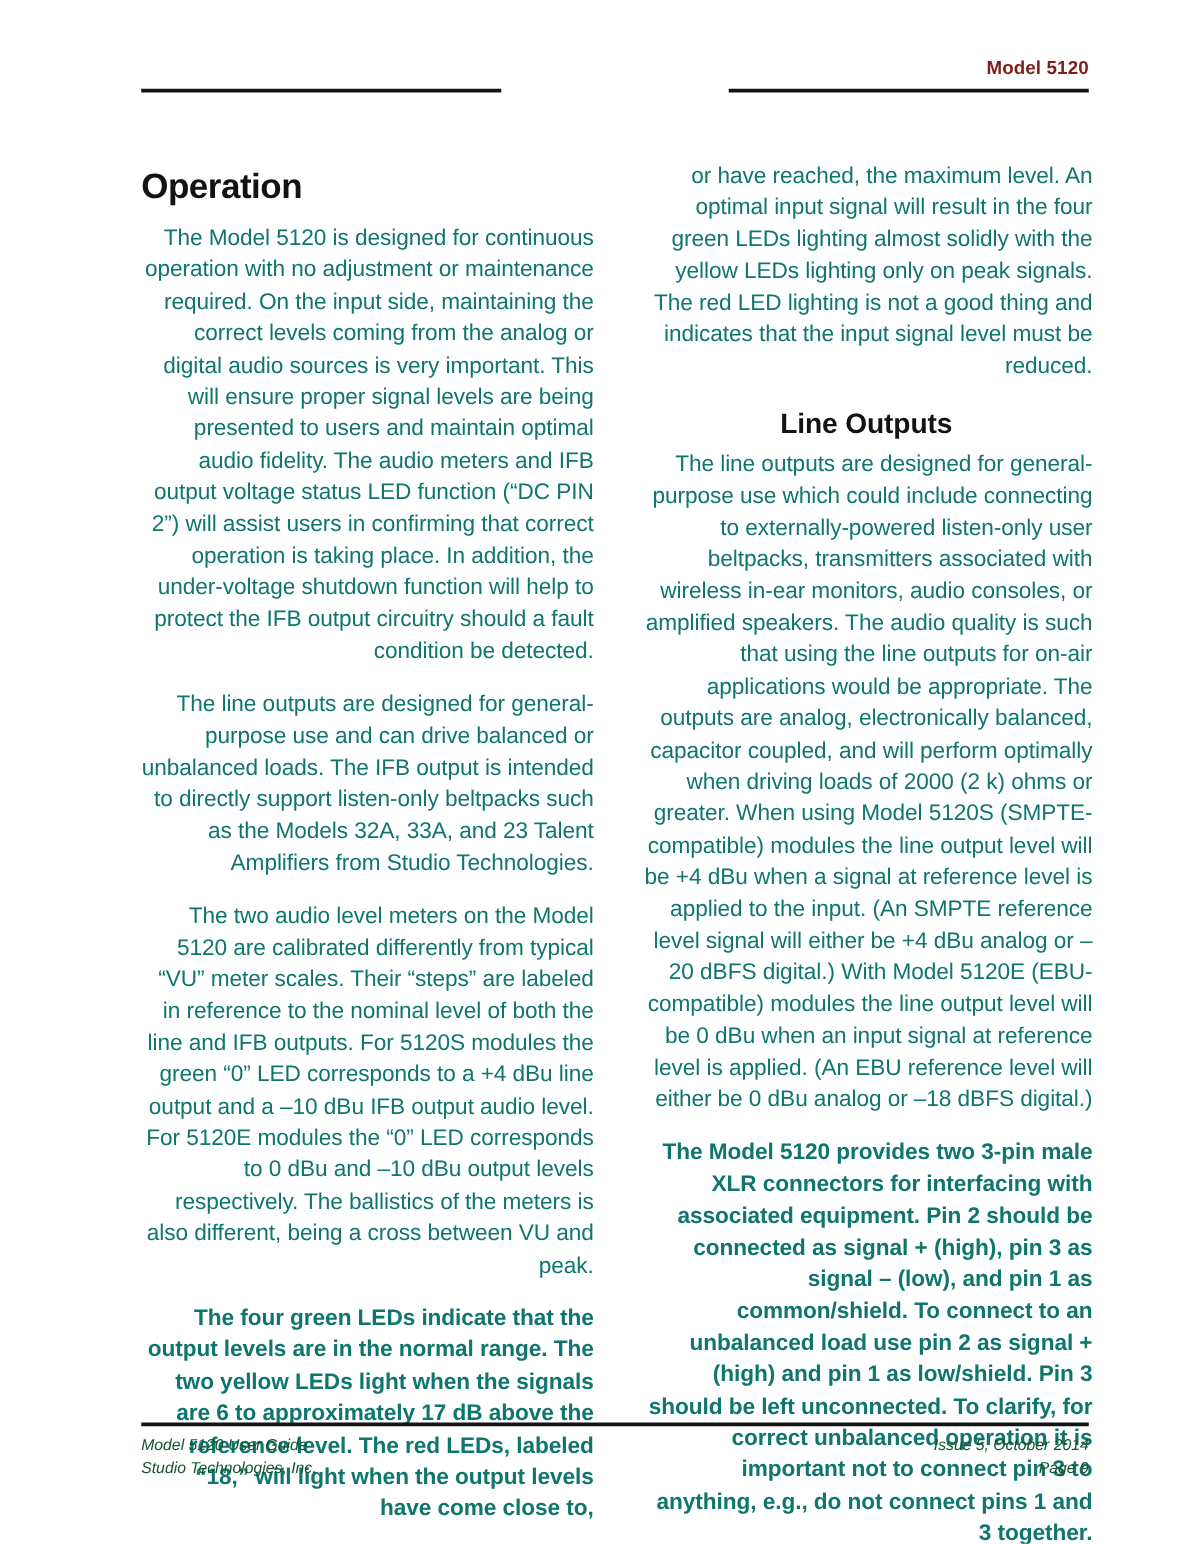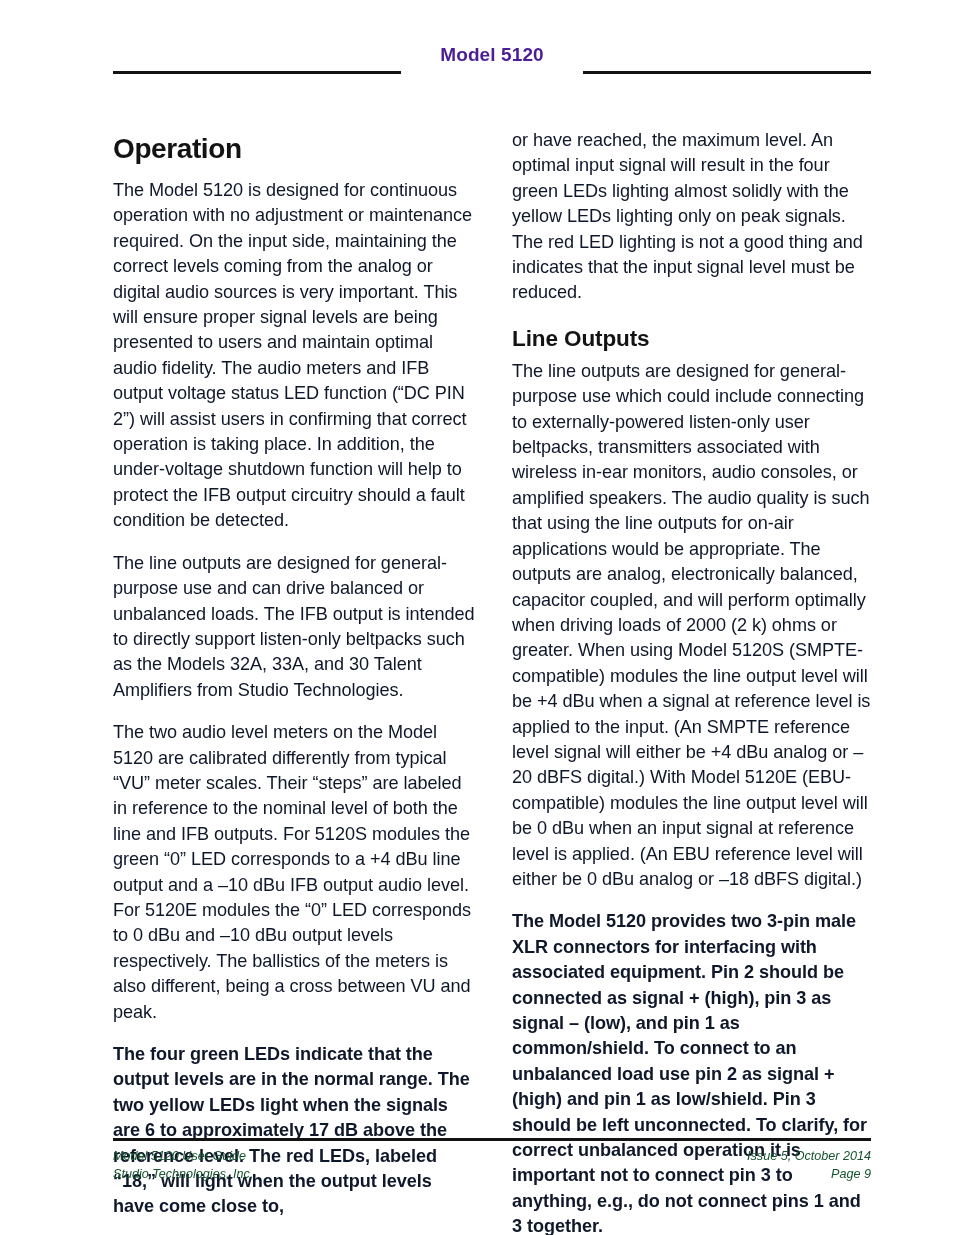--- a/index.html
+++ b/index.html
@@ -27,26 +27,26 @@
     left: 113px;
     top: 46px;
     width: 758px;
     height: 36px;
   }
   .runhead-title {
     position: absolute;
     left: 0;
     top: 0;
     width: 758px;
-    text-align: center;
-    font-size: 19px;
+    text-align: right;
+    font-size: 15px;
     font-weight: bold;
     line-height: 17px;
     letter-spacing: 0.1px;
-    color: #4c1d95;
+    color: #7f1d1d;
   }
   .runhead-rule-left,
   .runhead-rule-right {
     position: absolute;
     top: 25px;
     height: 2.5px;
     background: #131313;
   }
   .runhead-rule-left  { left: 0;    width: 288px; }
   .runhead-rule-right { right: 0;   width: 288px; }
@@ -68,28 +68,29 @@
     letter-spacing: -0.4px;
     color: #131313;
   }
   h2.sec-title {
     font-size: 22.5px;
     font-weight: bold;
     line-height: 26px;
     margin: 20px 0 7px 0;
     letter-spacing: -0.1px;
     color: #131313;
+    text-align: center;
   }
 
   p.body {
     font-size: 18.1px;
     line-height: 25.4px;
     margin: 0 0 17px 0;
-    text-align: left;
-    color: #0f172a;
+    text-align: right;
+    color: #0f766e;
     letter-spacing: -0.05px;
   }
   p.body:last-child { margin-bottom: 0; font-weight: bold; }
 
   
   .footer-rule {
     position: absolute;
     left: 113px;
     top: 1138px;
     width: 758px;
@@ -123,21 +124,21 @@
     <div class="runhead-rule-left"></div>
     <div class="runhead-rule-right"></div>
     <div class="runhead-title">
       <div>Model 5120</div>
     </div>
   </div>
 
   <div class="col col-left">
     <h1 class="doc-title">Operation</h1>
     <p class="body">The Model 5120 is designed for continuous operation with no adjustment or maintenance required. On the input side, maintaining the correct levels coming from the analog or digital audio sources is very important. This will ensure proper signal levels are being presented to users and maintain optimal audio fidelity. The audio meters and IFB output voltage status LED function (“DC PIN 2”) will assist users in confirming that correct operation is taking place. In addition, the under-voltage shutdown function will help to protect the IFB output circuitry should a fault condition be detected.</p>
-    <p class="body">The line outputs are designed for general-purpose use and can drive balanced or unbalanced loads. The IFB output is intended to directly support listen-only beltpacks such as the Models 32A, 33A, and 30 Talent Amplifiers from Studio Technologies.</p>
+    <p class="body">The line outputs are designed for general-purpose use and can drive balanced or unbalanced loads. The IFB output is intended to directly support listen-only beltpacks such as the Models 32A, 33A, and 23 Talent Amplifiers from Studio Technologies.</p>
     <p class="body">The two audio level meters on the Model 5120 are calibrated differently from typical “VU” meter scales. Their “steps” are labeled in reference to the nominal level of both the line and IFB outputs. For 5120S modules the green “0” LED corresponds to a +4 dBu line output and a –10 dBu IFB output audio level. For 5120E modules the “0” LED corresponds to 0 dBu and –10 dBu output levels respectively. The ballistics of the meters is also different, being a cross between VU and peak.</p>
     <p class="body">The four green LEDs indicate that the output levels are in the normal range. The two yellow LEDs light when the signals are 6 to approximately 17 dB above the reference level. The red LEDs, labeled “18,” will light when the output levels have come close to,</p>
   </div>
 
   <div class="col col-right">
     <p class="body">or have reached, the maximum level. An optimal input signal will result in the four green LEDs lighting almost solidly with the yellow LEDs lighting only on peak signals. The red LED lighting is not a good thing and indicates that the input signal level must be reduced.</p>
     <h2 class="sec-title">Line Outputs</h2>
     <p class="body">The line outputs are designed for general-purpose use which could include connecting to externally-powered listen-only user beltpacks, transmitters associated with wireless in-ear monitors, audio consoles, or amplified speakers. The audio quality is such that using the line outputs for on-air applications would be appropriate. The outputs are analog, electronically balanced, capacitor coupled, and will perform optimally when driving loads of 2000 (2 k) ohms or greater. When using Model 5120S (SMPTE-compatible) modules the line output level will be +4 dBu when a signal at reference level is applied to the input. (An SMPTE reference level signal will either be +4 dBu analog or –20 dBFS digital.) With Model 5120E (EBU-compatible) modules the line output level will be 0 dBu when an input signal at reference level is applied. (An EBU reference level will either be 0 dBu analog or –18 dBFS digital.)</p>
     <p class="body">The Model 5120 provides two 3-pin male XLR connectors for interfacing with associated equipment. Pin 2 should be connected as signal + (high), pin 3 as signal – (low), and pin 1 as common/shield. To connect to an unbalanced load use pin 2 as signal + (high) and pin 1 as low/shield. Pin 3 should be left unconnected. To clarify, for correct unbalanced operation it is important not to connect pin 3 to anything, e.g., do not connect pins 1 and 3 together.</p>
   </div>

